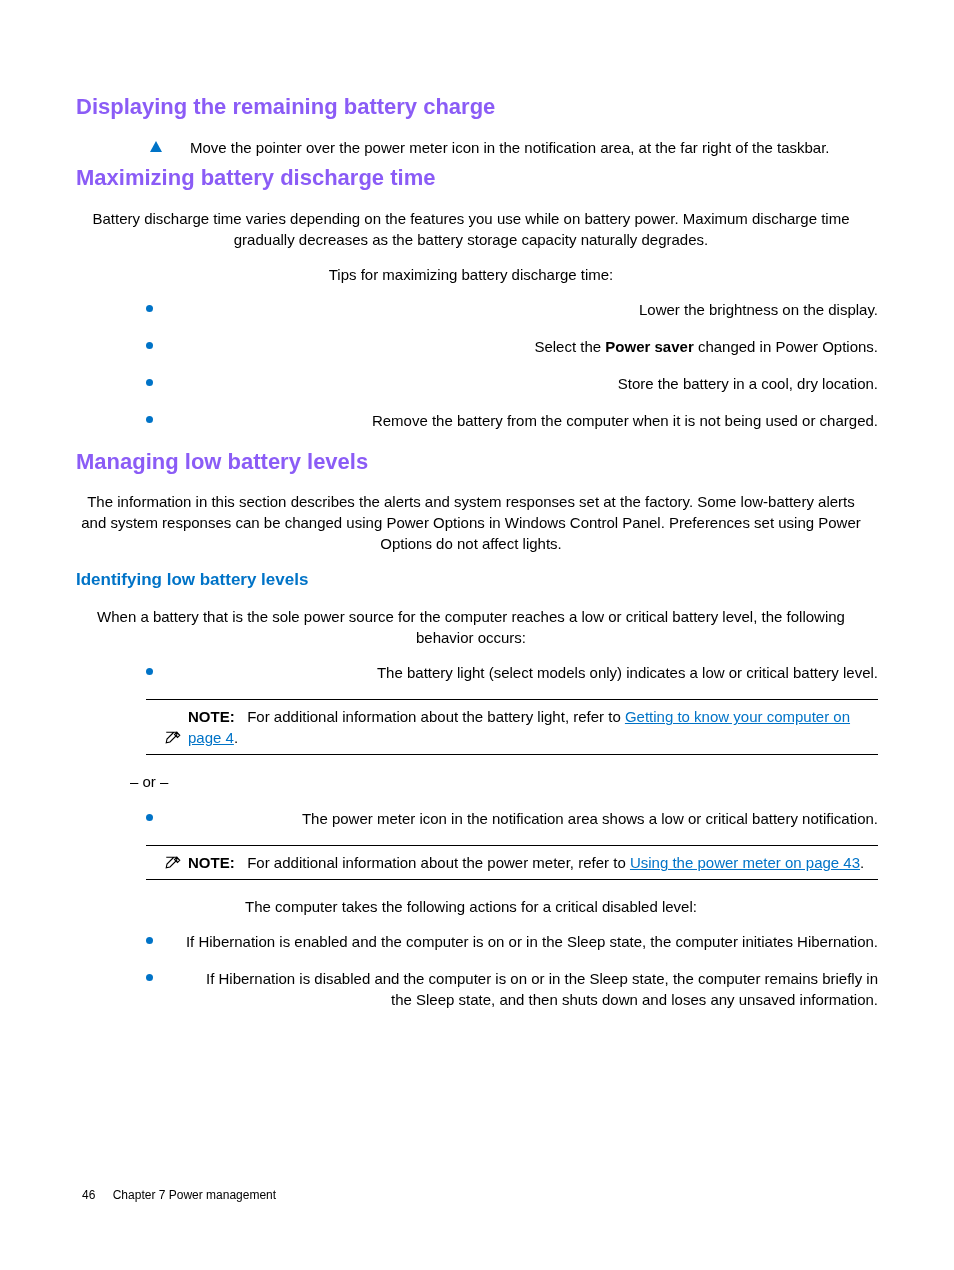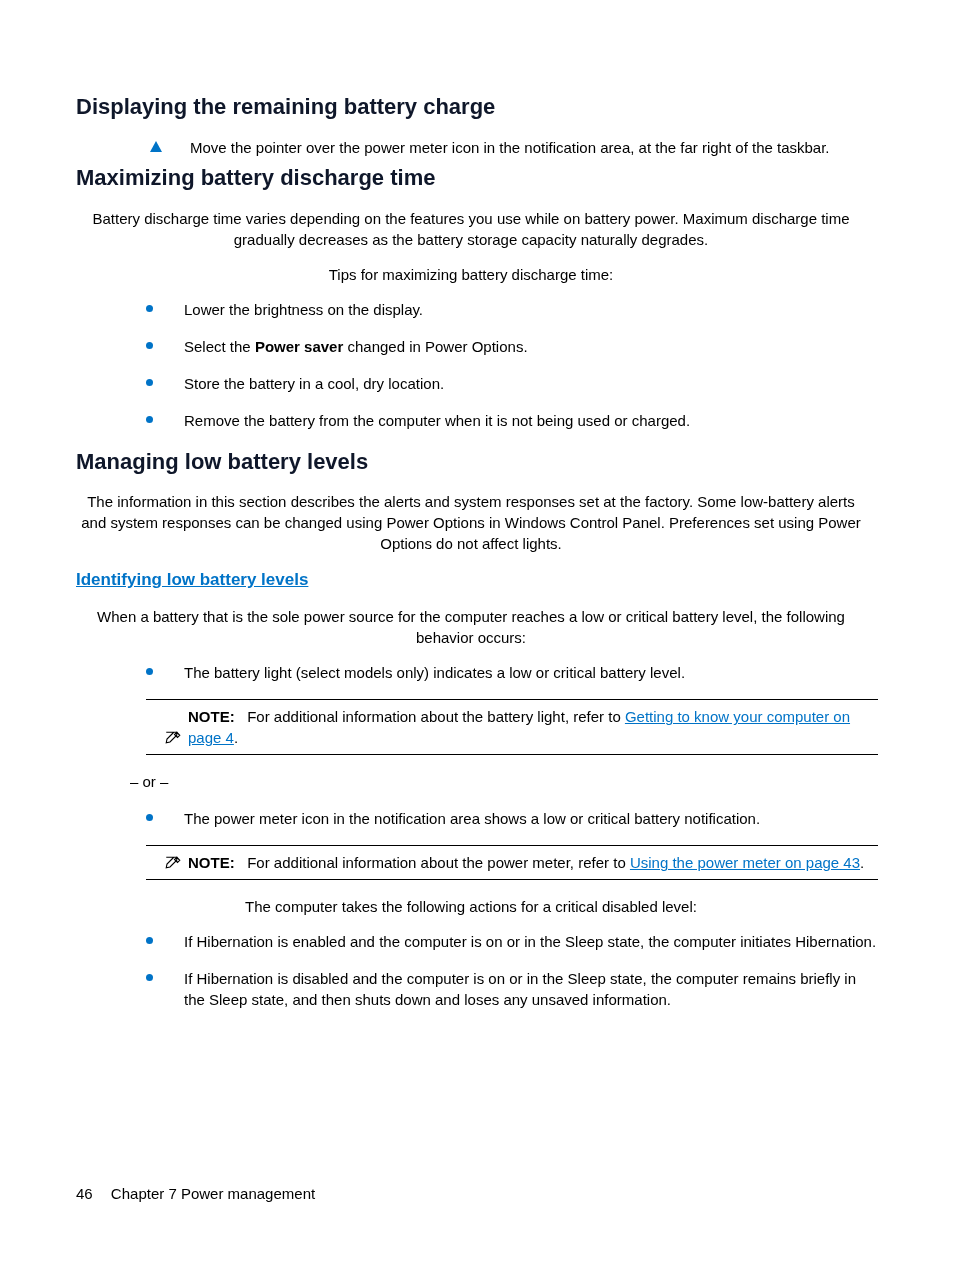--- a/index.html
+++ b/index.html
@@ -11,31 +11,30 @@
     width: 954px;
     height: 1270px;
     position: relative;
     background: #fff;
     line-height: 1.4;
   }
   .page {
     padding: 92px 76px 0 76px;
   }
   .h2 {
-    color: #0f172a;
+    color: #8b5cf6;
     font-size: 22px;
     font-weight: bold;
     margin: 0 0 14px 0;
   }
   .h3 {
     color: #0073c7;
     font-size: 17px;
     font-weight: bold;
     margin: 12px 0 14px 0;
-    text-decoration: underline;
   }
   .indent {
     margin-left: 70px;
   }
   .para {
     margin: 0 12px 14px 0;
     text-align: center;
   }
   .triangle-row {
     display: flex;
@@ -47,20 +46,21 @@
     border-left: 6px solid transparent;
     border-right: 6px solid transparent;
     border-bottom: 11px solid #0073c7;
     margin: 4px 28px 0 74px;
     flex-shrink: 0;
   }
   ul.bullets {
     list-style: none;
     padding: 0;
     margin: 0 0 14px 70px;
+    text-align: right;
   }
   ul.bullets > li {
     position: relative;
     padding-left: 38px;
     margin-bottom: 16px;
   }
   ul.bullets > li::before {
     content: "";
     position: absolute;
     left: 0; top: 6px;
@@ -85,23 +85,23 @@
   .note-label { font-weight: bold; }
   a.doclink {
     color: #0073c7;
     text-decoration: underline;
   }
   .or-sep {
     margin: 0 0 16px 54px;
   }
   .footer {
     position: absolute;
-    left: 76px;
+    left: 82px;
     bottom: 66px;
-    font-size: 15px;
+    font-size: 12px;
   }
   .footer .pn { margin-right: 14px; }
 </style>
 </head>
 <body>
 
 <div class="page">
 
   <div class="h2">Displaying the remaining battery charge</div>
   <div class="triangle-row">

